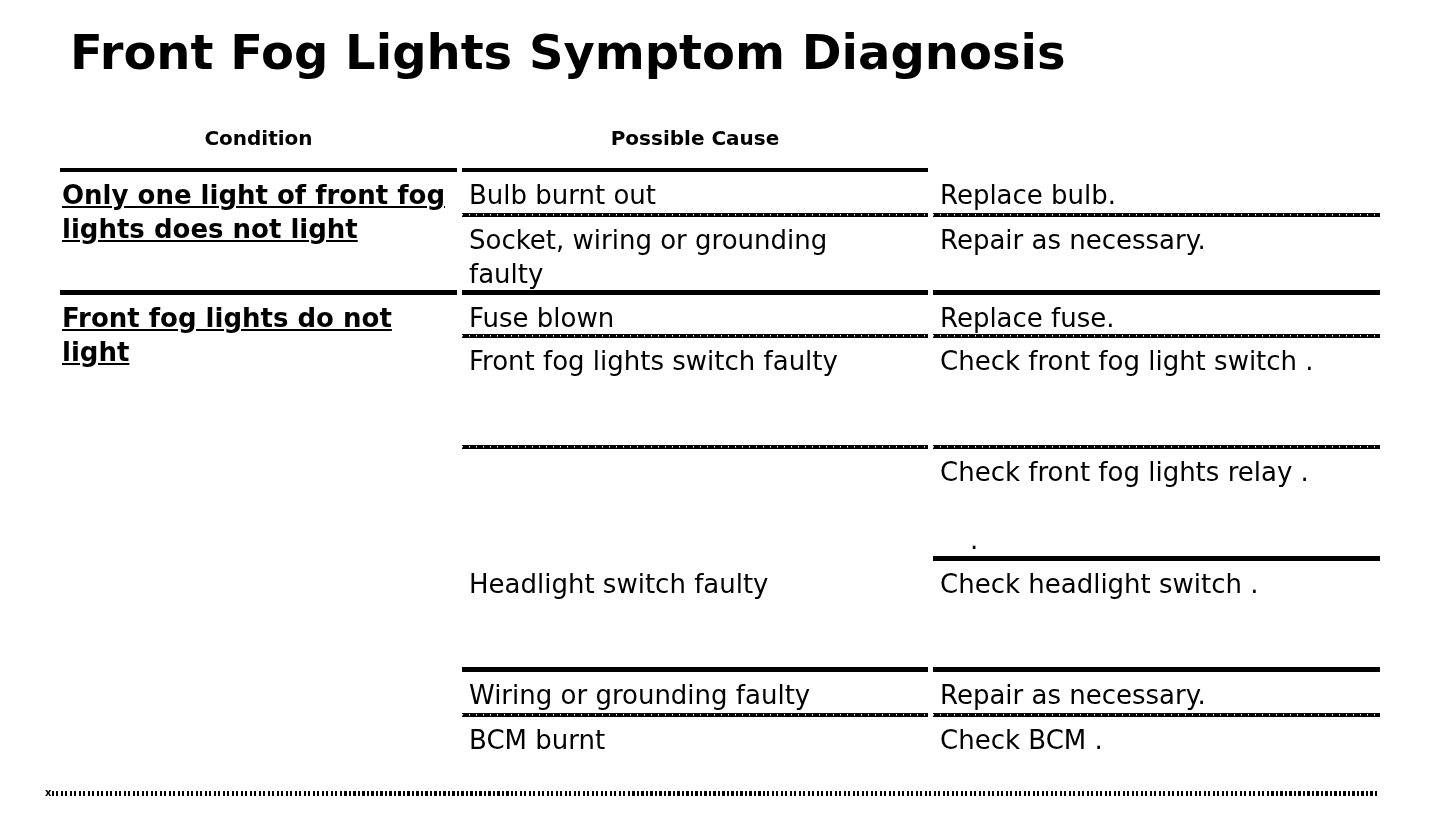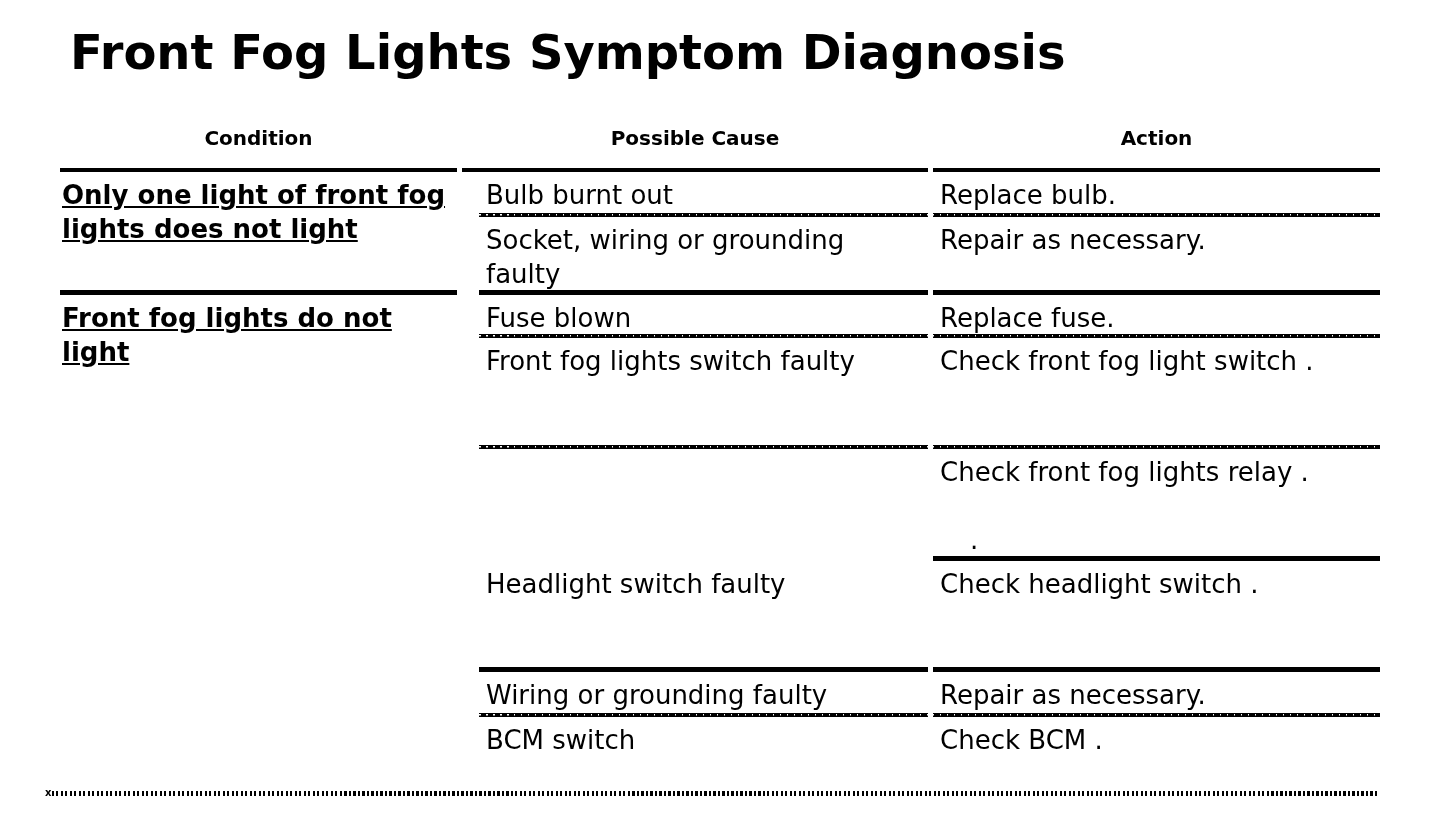--- a/index.html
+++ b/index.html
@@ -33,21 +33,21 @@
     width: 1320px;
   }
   .cell {
     box-sizing: border-box;
     position: relative;
     font-size: 26px;
     line-height: 34px;
     padding-top: 6px;
   }
   .c1 { grid-column: 1; padding-left: 2px;  padding-right: 12px; font-weight: bold; text-decoration: underline; }
-  .c2 { grid-column: 2; padding-left: 7px;  padding-right: 32px; margin-left: 17px; }
+  .c2 { grid-column: 2; padding-left: 7px;  padding-right: 32px; }
   .c3 { grid-column: 3; padding-left: 7px;  padding-right: 6px;  }
   .th {
     font-weight: bold;
     font-size: 20px;
     display: flex;
     align-items: center;
     justify-content: center;
     padding: 0 0 6px 0;
   }
   
@@ -94,21 +94,20 @@
 </style>
 </head>
 <body>
 
 <h1 class="title">Front Fog Lights Symptom Diagnosis</h1>
 
 <div class="tbl">
 
   <div class="cell th sep-h" style="grid-row:1; grid-column:1">Condition</div>
   <div class="cell th sep-h" style="grid-row:1; grid-column:2">Possible Cause</div>
-  <div class="cell th sep-h" style="grid-row:1; grid-column:3">Action</div>
 
   <div class="cell c1 sep-thick" style="grid-row:2 / span 2">Only one light of front fog lights does not light</div>
 
   <div class="cell c2 sep-thin" style="grid-row:2">Bulb burnt out</div>
   <div class="cell c3 sep-thin" style="grid-row:2">Replace bulb.</div>
 
   <div class="cell c2 sep-thick" style="grid-row:3">Socket, wiring or grounding faulty</div>
   <div class="cell c3 sep-thick" style="grid-row:3">Repair as necessary.</div>
 
   <div class="cell c1" style="grid-row:4 / span 6">Front fog lights do not light</div>
@@ -120,21 +119,21 @@
   <div class="cell c3 sep-thin" style="grid-row:5">Check front fog light switch&nbsp;.</div>
 
   <div class="cell c3 sep-thick" style="grid-row:6">Check front fog lights relay&nbsp;.</div>
 
   <div class="cell c2 sep-thick" style="grid-row:7">Headlight switch faulty</div>
   <div class="cell c3 sep-thick" style="grid-row:7">Check headlight switch&nbsp;.</div>
 
   <div class="cell c2 sep-thin" style="grid-row:8">Wiring or grounding faulty</div>
   <div class="cell c3 sep-thin" style="grid-row:8">Repair as necessary.</div>
 
-  <div class="cell c2" style="grid-row:9">BCM switch</div>
+  <div class="cell c2" style="grid-row:9">BCM burnt</div>
   <div class="cell c3" style="grid-row:9">Check BCM&nbsp;.</div>
 
 </div>
 
 <div class="stray-dot">.</div>
 
 <div class="dashline">
   <span class="dash-x">x</span>
 </div>
 

